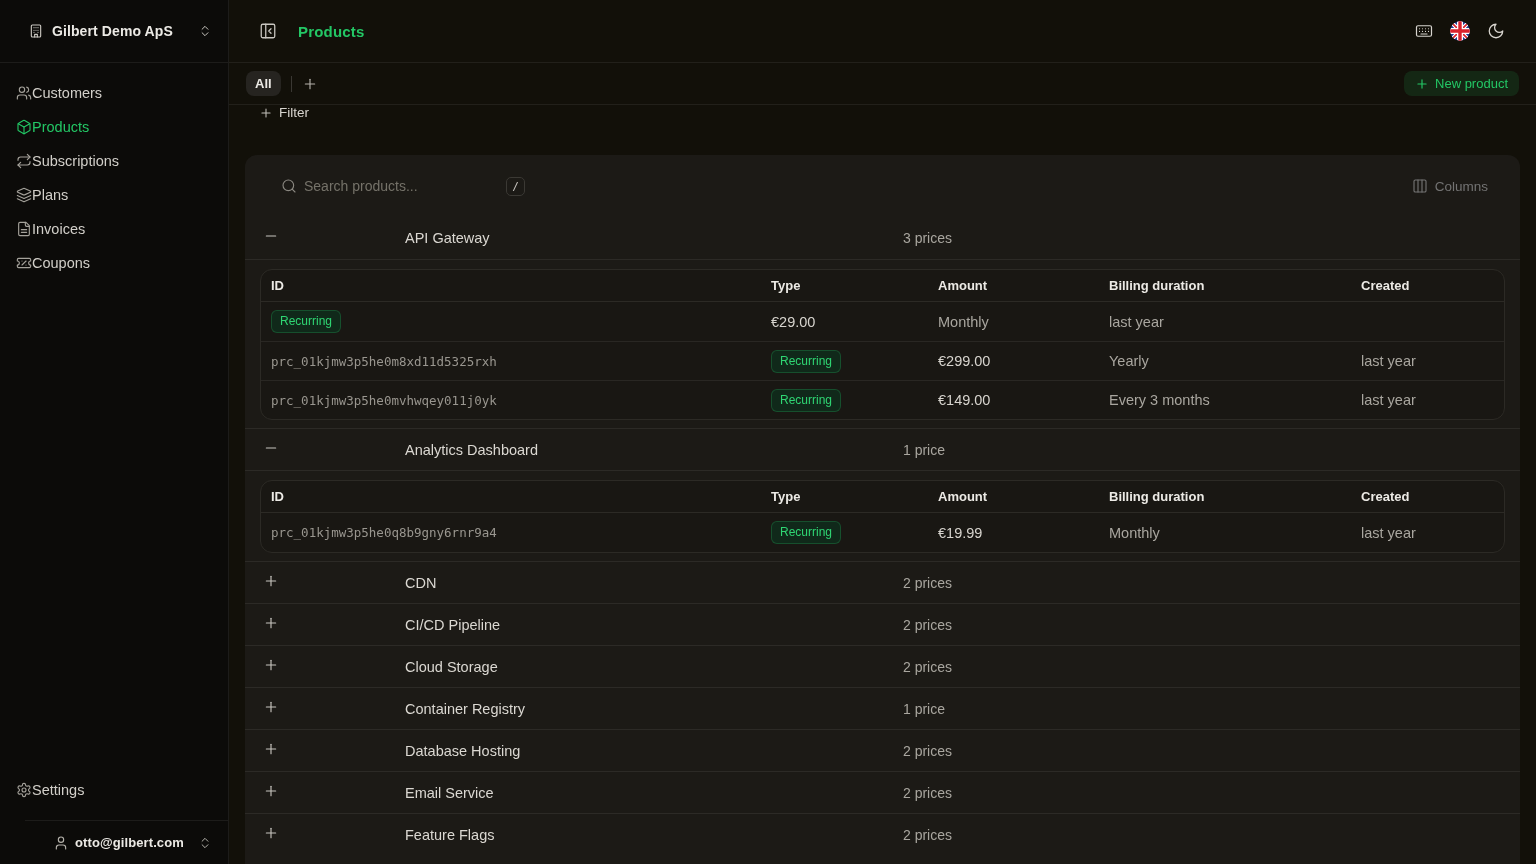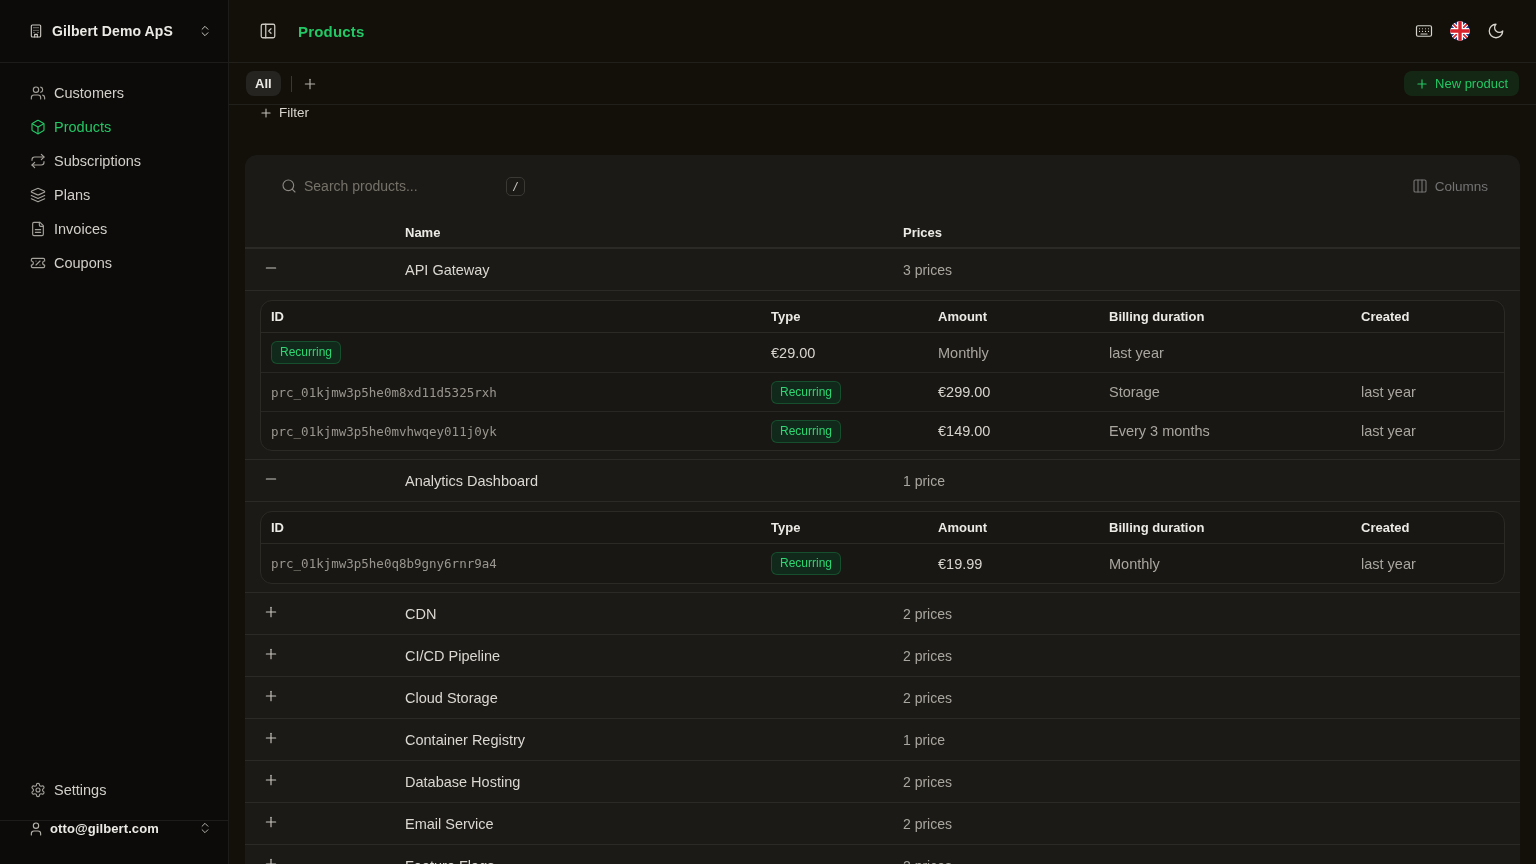--- a/index.html
+++ b/index.html
@@ -43,32 +43,32 @@
     display:flex;align-items:center;
     padding:0 16px 0 28px;gap:8px;
     border-bottom:1px solid var(--line);
     cursor:pointer;
   }
   .org-switcher .org-name{font-size:14px;font-weight:700;color:var(--txt);flex:1;letter-spacing:.1px;}
   .org-switcher .ic{color:#cac7c1;}
   .chev{color:#8a8780;width:14px;height:14px;}
   .nav{padding-top:14px;flex:1;display:flex;flex-direction:column;gap:2px;}
   .nav-item{
-    height:32px;display:flex;align-items:center;gap:8px;
-    padding-left:30px;font-size:14.5px;color:#d2cfc9;cursor:pointer;
+    height:32px;display:flex;align-items:center;
+    padding-left:16px;font-size:14.5px;color:#d2cfc9;cursor:pointer;
   }
   .nav-item .ic{color:var(--icon);}
   .nav-item.active{color:var(--accent);}
   .nav-item.active .ic{color:var(--accent);}
   .sidebar-bottom{flex:none;}
   .settings-item{margin-bottom:14px;}
   .user-row{
     height:44px;border-top:1px solid var(--line);
-    display:flex;gap:6px;
-    padding:0 16px 0 28px;cursor:pointer;
+    display:flex;align-items:center;gap:6px;
+    padding:0 16px 0 28px;cursor:pointer;margin-left:25px;
   }
   .user-row .ic{color:#b5b2ab;}
   .user-email{flex:1;font-size:13px;font-weight:700;color:var(--txt);letter-spacing:.1px;}
 
   
   .main{flex:1;display:flex;flex-direction:column;background:var(--main-bg);min-width:0;}
   .topbar{
     height:63px;flex:none;display:flex;align-items:center;
     padding:0 31px 0 30px;border-bottom:1px solid var(--line);
   }
@@ -337,25 +337,20 @@
           <rect width="18" height="18" x="3" y="3" rx="2"></rect>
             <path d="M9 3v18"></path>
             <path d="M15 3v18"></path>
         </svg>
         <span>Columns</span>
       </button>
     </div>
 
     <div class="rows">
 
-      <div class="thead">
-        <div></div>
-        <div>Name</div>
-        <div>Prices</div>
-      </div>
 
       <div class="prow">
         <div class="prow-exp"><button class="exp-btn">
           <svg class="ic" viewBox="0 0 24 24">
                 <path d="M5 12h14"></path>
               </svg>
         </button></div>
         <div class="prow-name">API Gateway</div>
         <div class="prow-prices">3 prices</div>
       </div>
@@ -372,21 +367,21 @@
           <div class="pgrid price-row">
             <div><span class="badge">Recurring</span></div>
             <div class="amt">€29.00</div>
             <div class="dim">Monthly</div>
             <div class="dim">last year</div>
           </div>
           <div class="pgrid price-row">
             <div class="pid">prc_01kjmw3p5he0m8xd11d5325rxh</div>
             <div><span class="badge">Recurring</span></div>
             <div class="amt">€299.00</div>
-            <div class="dim">Storage</div>
+            <div class="dim">Yearly</div>
             <div class="dim">last year</div>
           </div>
           <div class="pgrid price-row">
             <div class="pid">prc_01kjmw3p5he0mvhwqey011j0yk</div>
             <div><span class="badge">Recurring</span></div>
             <div class="amt">€149.00</div>
             <div class="dim">Every 3 months</div>
             <div class="dim">last year</div>
           </div>
         </div>

